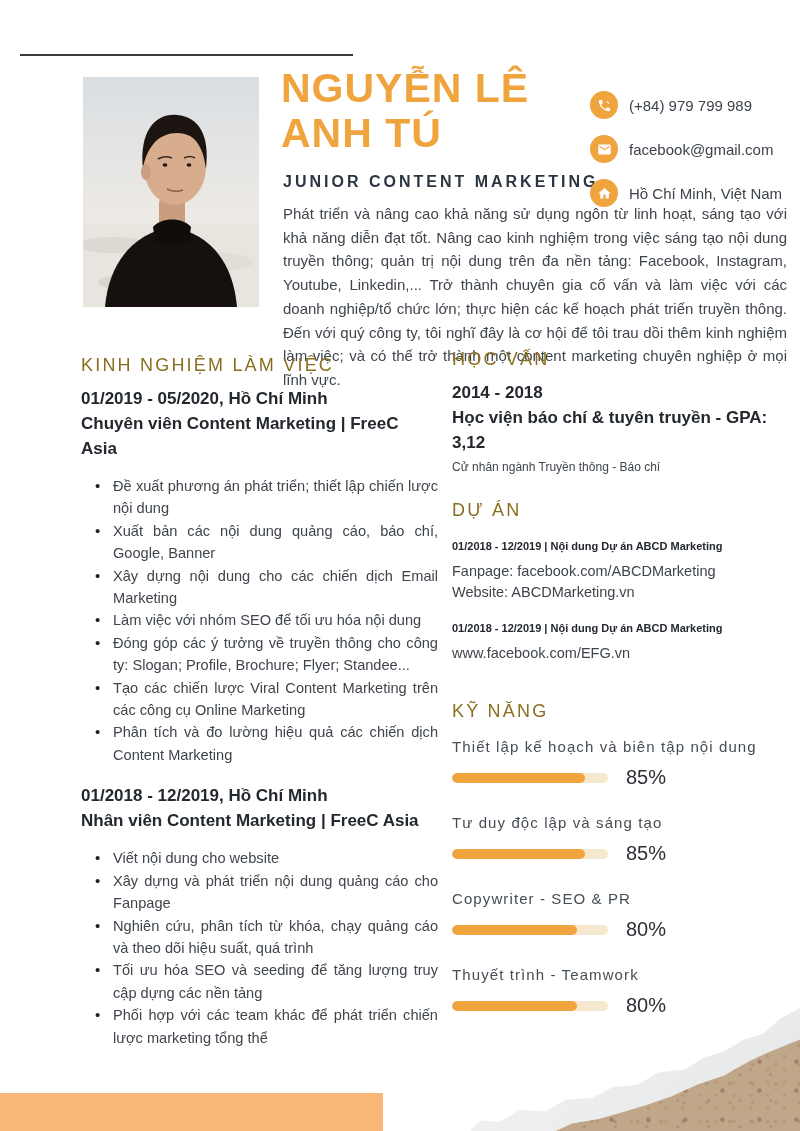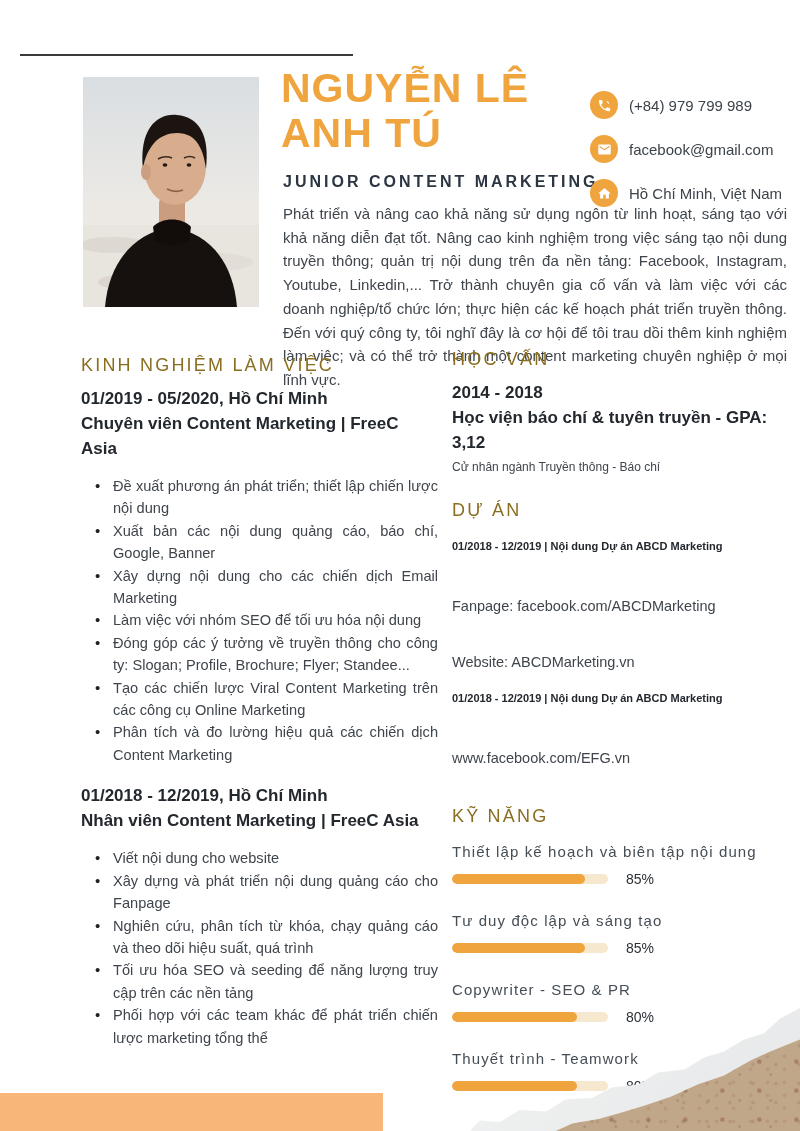--- a/index.html
+++ b/index.html
@@ -63,28 +63,28 @@
     content:"•";position:absolute;left:0;top:0;color:#1e2226;font-size:15px;
   }
 
   .edu-period,.edu-school{color:var(--text-dark);font-size:17px;font-weight:bold;line-height:25px;}
   .edu-degree{font-size:12px;color:var(--text-body);line-height:24px;}
   .education{margin-bottom:21px;}
 
   .projects{margin-bottom:37px;}
   .project{margin-bottom:10px;}
   .project-title{color:var(--text-dark);font-size:11px;font-weight:bold;line-height:30px;}
-  .project-line{font-size:14.5px;color:var(--text-body);line-height:21px;margin-top:35px;}
+  .project-line{font-size:14.5px;color:var(--text-body);line-height:21px;}
 
   .skill{margin-bottom:25px;}
   .skill-label{font-size:15px;letter-spacing:1.1px;color:#454D55;margin-bottom:11px;}
   .skill-bar-row{display:flex;align-items:center;}
   .skill-track{width:156px;height:10px;border-radius:5px;background:var(--bar-track);overflow:hidden;}
   .skill-fill{height:10px;border-radius:5px;background:var(--accent-orange);}
-  .skill-percent{margin-left:18px;font-size:14px;color:#2B3036;}
+  .skill-percent{margin-left:18px;font-size:20px;color:#2B3036;}
 
   
   .footer-bar{position:absolute;left:0;top:1093px;width:383px;height:38px;background:var(--footer-orange);}
   .torn-corner{position:absolute;right:0;bottom:0;width:330px;height:150px;}
   .torn-light{
     position:absolute;inset:0;background:linear-gradient(135deg,#f2f3f3,#e6e7e8);
     clip-path:polygon(0% 100%,3% 93%,9% 94%,15% 86%,23% 87%,29% 79%,37% 78%,43% 71%,51% 69%,57% 61%,65% 59%,71% 51%,77% 47%,83% 39%,89% 35%,94% 25%,100% 18%,100% 100%);
   }
   .torn-tan{
     position:absolute;inset:0;
@@ -189,21 +189,21 @@
       </ul>
     </div>
 
     <div class="job">
       <div class="job-period">01/2018 - 12/2019, Hồ Chí Minh</div>
       <div class="job-title">Nhân viên Content Marketing | FreeC Asia</div>
       <ul class="bullets">
         <li>Viết nội dung cho website</li>
         <li>Xây dựng và phát triển nội dung quảng cáo cho Fanpage</li>
         <li>Nghiên cứu, phân tích từ khóa, chạy quảng cáo và theo dõi hiệu suất, quá trình</li>
-        <li>Tối ưu hóa SEO và seeding để năng lượng truy cập trên các nền tảng</li>
+        <li>Tối ưu hóa SEO và seeding để tăng lượng truy cập dựng các nền tảng</li>
         <li>Phối hợp với các team khác để phát triển chiến lược marketing tổng thể</li>
       </ul>
     </div>
   </div>
 
   <div class="col-right">
 
     <div class="education">
       <div class="section-heading">HỌC VẤN</div>
       <div class="edu-period">2014 -  2018</div>

